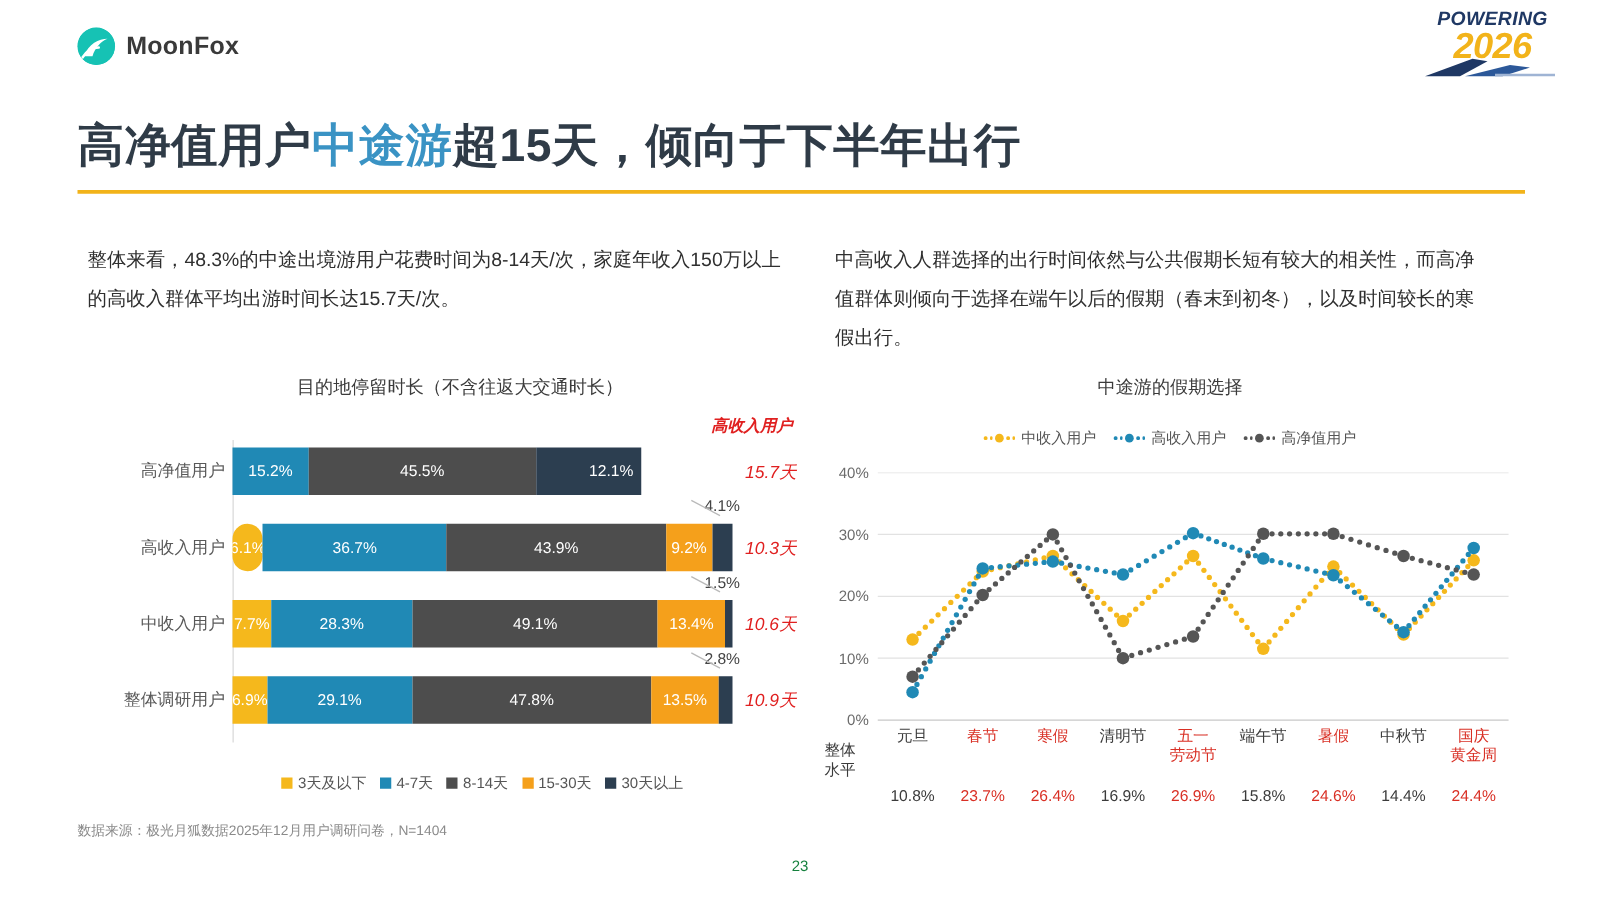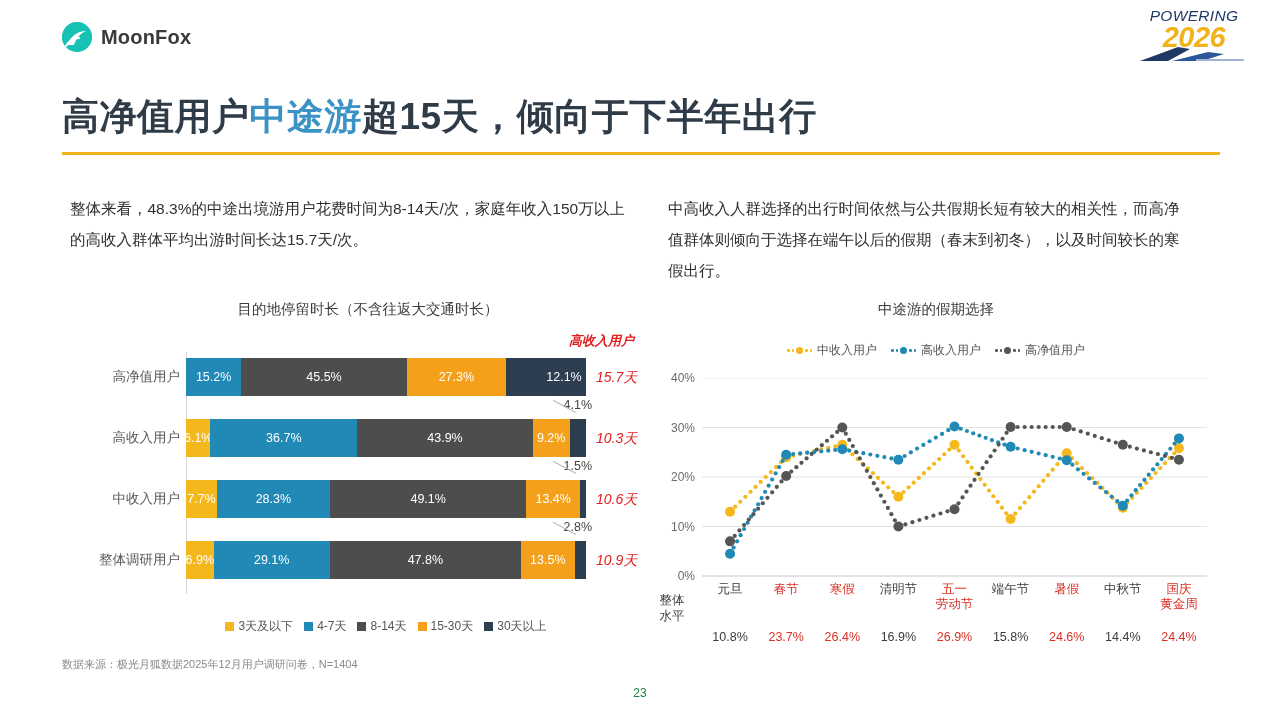--- a/index.html
+++ b/index.html
@@ -10,21 +10,21 @@
   }
   .slide{position:absolute;inset:0;}
 
   
   .logo-wrap{position:absolute;left:62px;top:22px;display:flex;align-items:center;gap:9px;}
   .logo-mark{width:30px;height:30px;border-radius:50%;background:#16c2b4;position:relative;overflow:hidden;flex:0 0 auto;}
   .logo-mark svg{position:absolute;left:0;top:0;}
   .logo-text{font-size:20px;font-weight:bold;color:#3a3a3a;letter-spacing:.2px;}
 
   .powering{position:absolute;right:28px;top:8px;width:116px;height:52px;}
-  .pw-top{font-size:15.5px;font-weight:normal;font-style:italic;color:#1f3864;letter-spacing:.3px;line-height:1;text-align:center;}
+  .pw-top{font-size:15.5px;font-weight:bold;font-style:italic;color:#1f3864;letter-spacing:.3px;line-height:1;text-align:center;}
   .pw-year{font-size:29px;font-weight:bold;font-style:italic;color:#f2b31a;letter-spacing:-.5px;line-height:1;text-align:center;margin-top:-1px;}
   .pw-plane{position:absolute;left:2px;bottom:-3px;width:112px;height:22px;}
 
   
   .title{position:absolute;left:62px;top:92px;font-size:37px;font-weight:bold;color:#2f3b47;letter-spacing:.5px;white-space:nowrap;}
   .title .hl{color:#3a93c4;}
   .title-rule{position:absolute;left:62px;top:152px;width:1158px;height:3px;background:#f2b31a;}
 
   
   .para{position:absolute;font-size:15.5px;line-height:31px;color:#2f2f2f;}
@@ -118,29 +118,28 @@
   <div class="chart-l">
     <div class="chart-title">目的地停留时长（不含往返大交通时长）</div>
     <div class="avg-head">高收入用户</div>
     <div class="axis-line"></div>
     <div class="bars" id="bars">
         <div class="barrow">
           <div class="rowlabel">高净值用户</div>
           <div class="track">
             <div class="seg s1" style="width: 15.2%;">15.2%</div>
             <div class="seg s2" style="width: 45.5%;">45.5%</div>
-            <div class="seg s3" style="width: 27.3%;">27.3%</div>
             <div class="seg s4" style="width: 12.1%; padding-left: 36px;">12.1%</div>
           </div>
           <div class="avgval">15.7天</div>
         </div>
         <div class="barrow">
           <div class="rowlabel">高收入用户</div>
           <div class="track">
-            <div class="seg s0" style="width: 6.1%;">6.1%</div>
+            <div class="seg s0" style="width: 6.1%; border-radius: 12px;">6.1%</div>
             <div class="seg s1" style="width: 36.7%;">36.7%</div>
             <div class="seg s2" style="width: 43.9%;">43.9%</div>
             <div class="seg s3" style="width: 9.2%;">9.2%</div>
             <div class="seg s4" style="width: 4.1%;"></div>
           </div>
           <div class="callout">4.1%</div>
           <div class="callout-line"></div>
           <div class="avgval">10.3天</div>
         </div>
         <div class="barrow">

